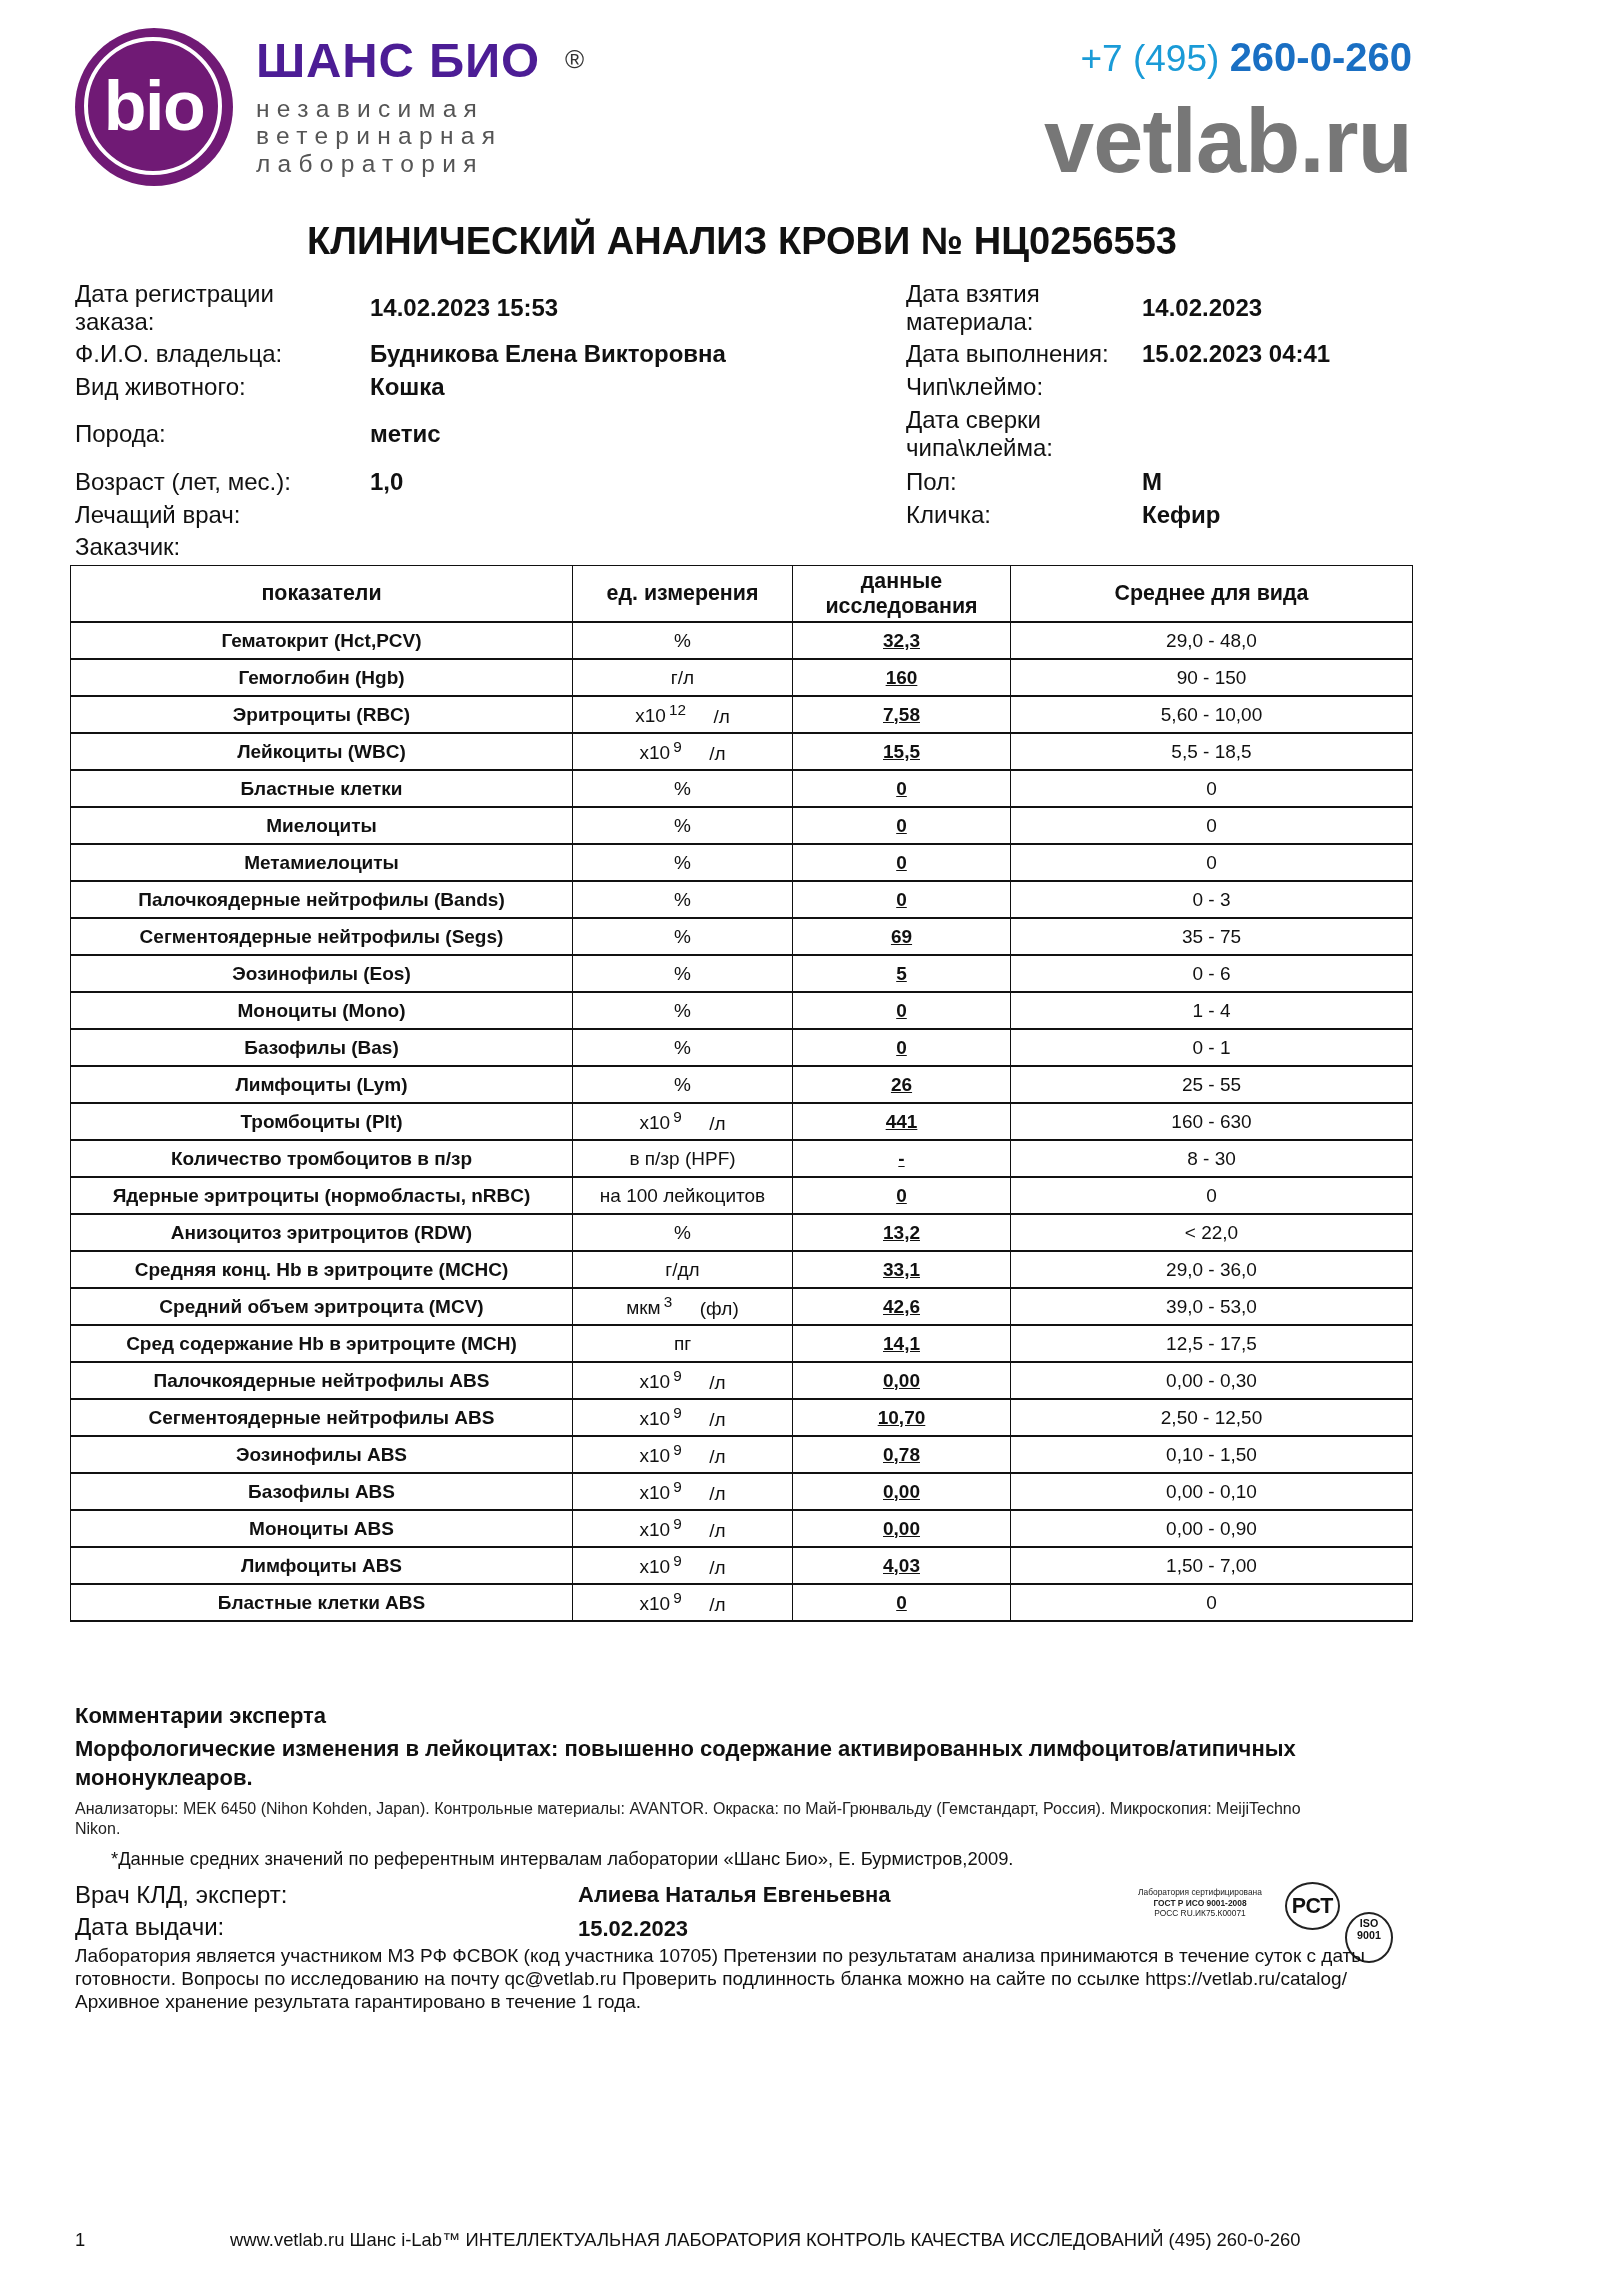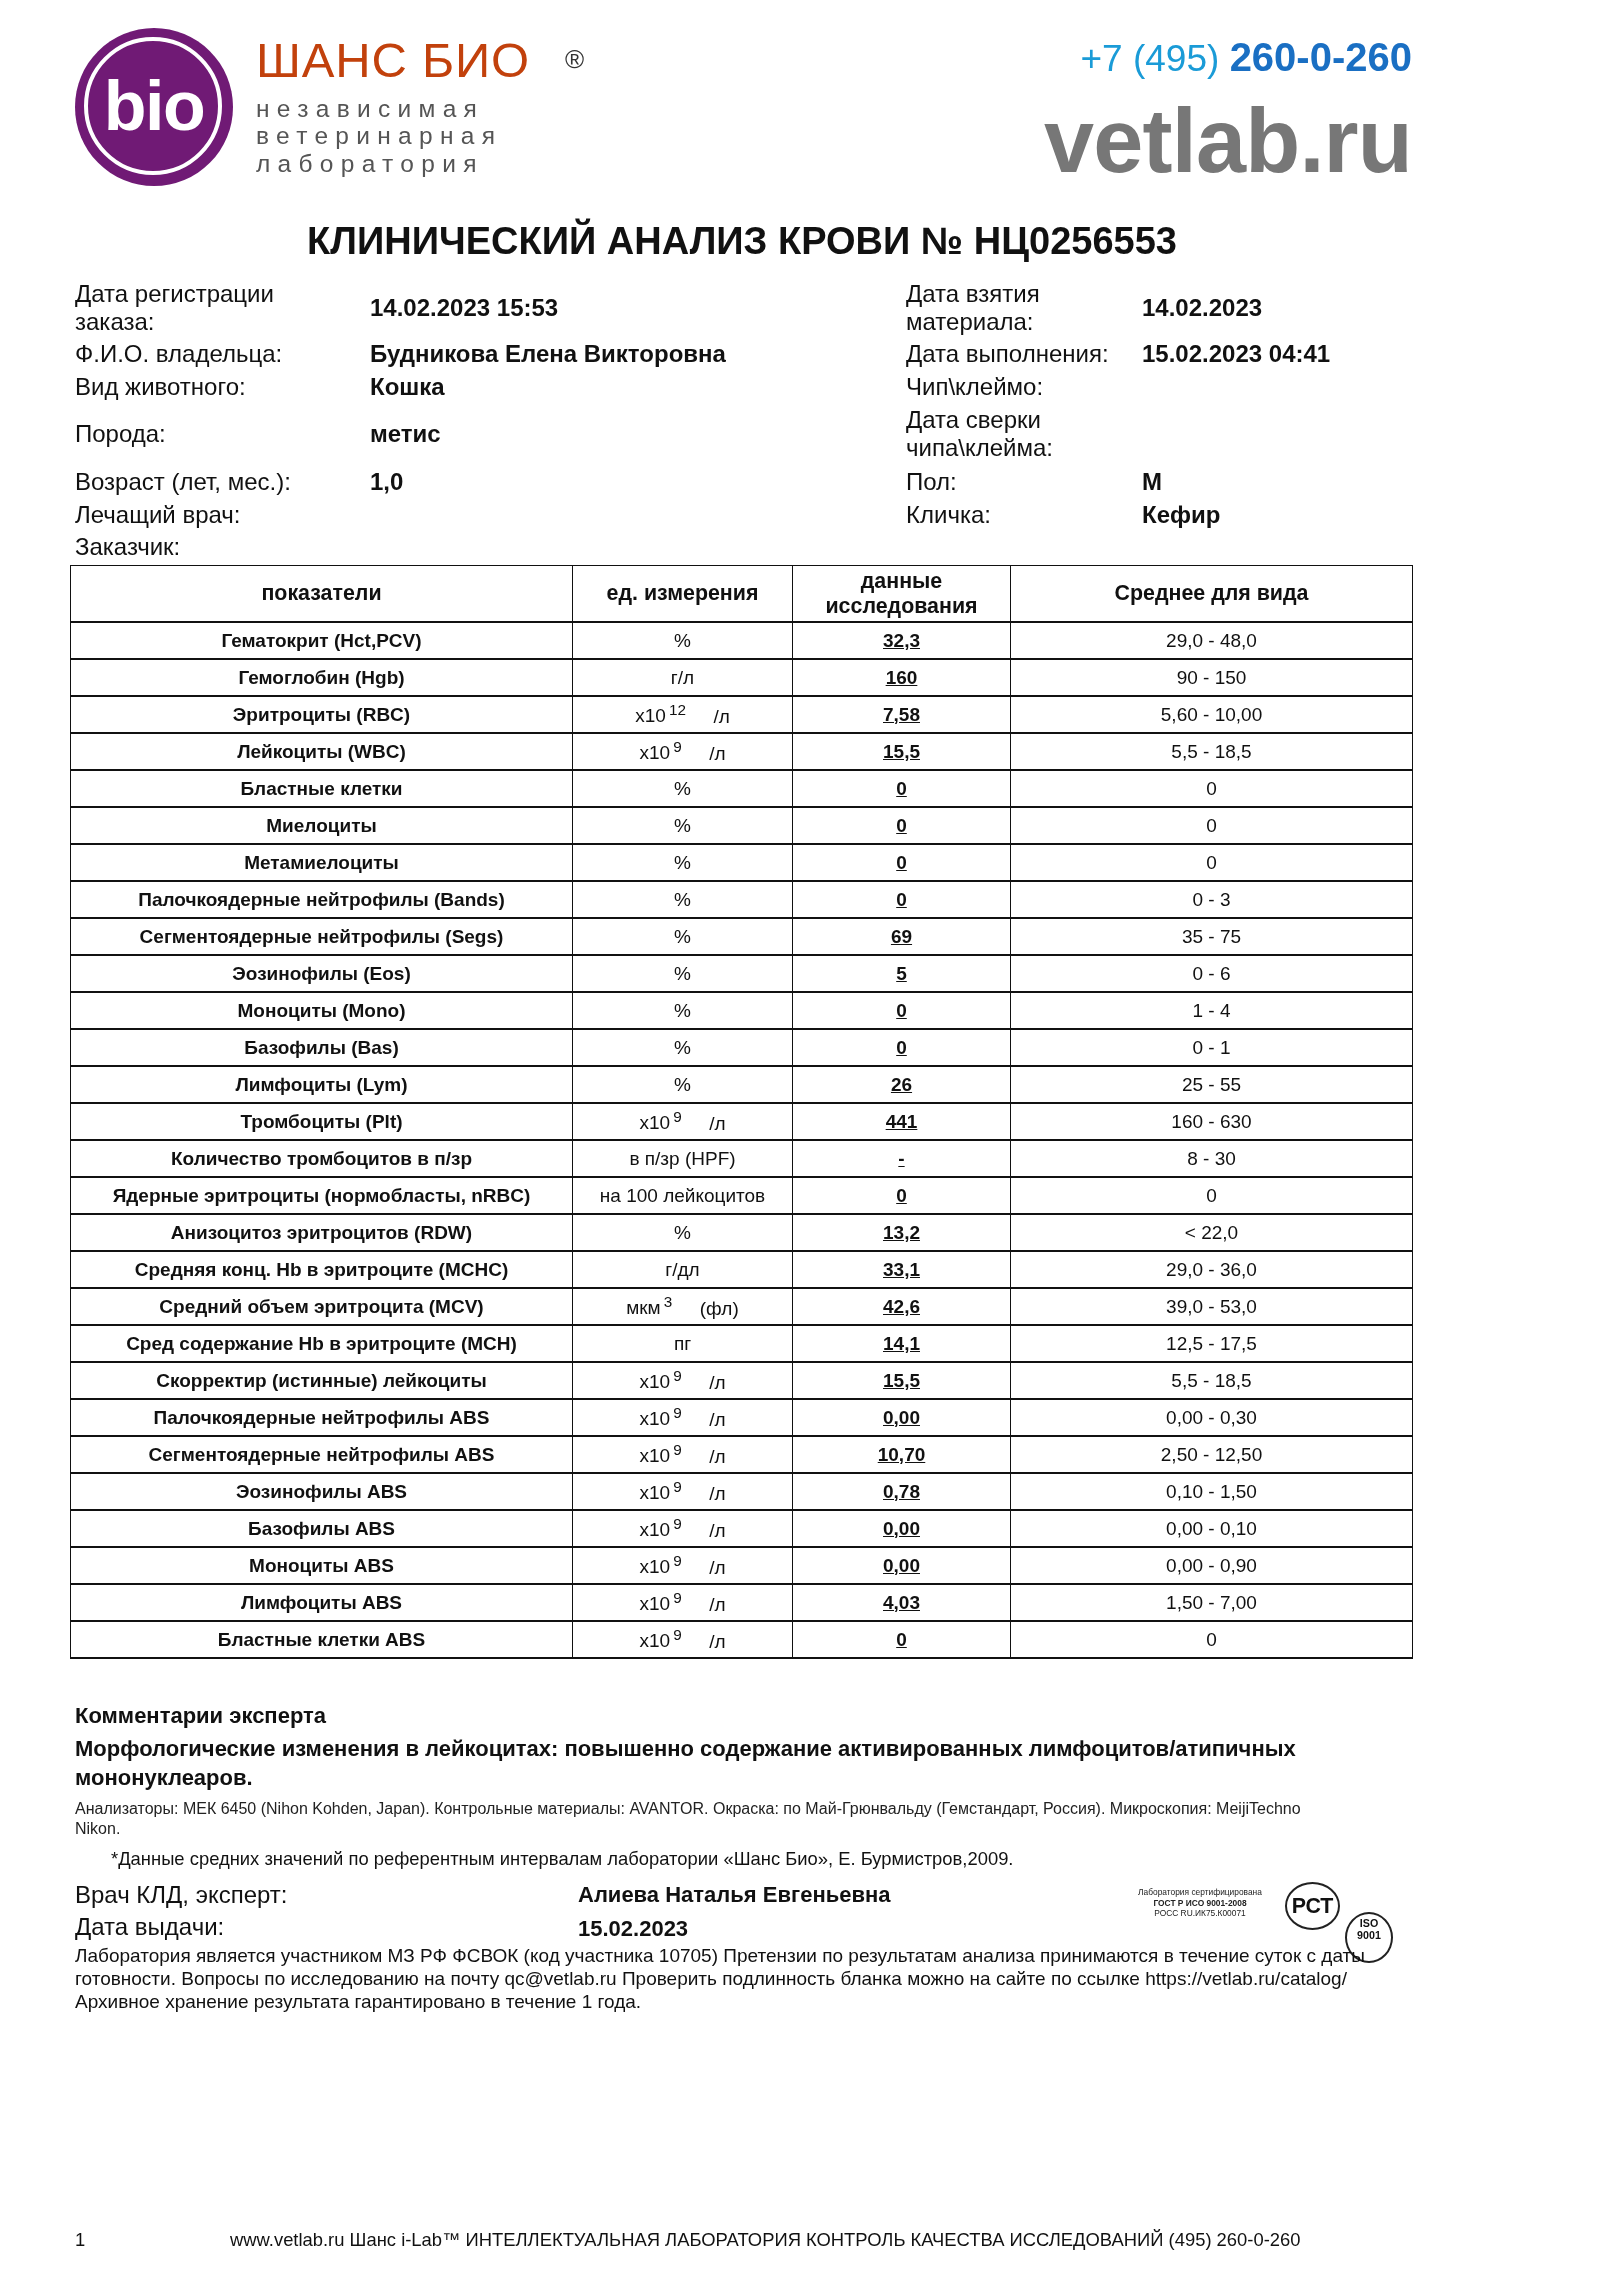--- a/index.html
+++ b/index.html
@@ -7,21 +7,21 @@
          font-family: "Liberation Sans", sans-serif; color: #111; }
   .abs { position: absolute; }
 
   
   .logo-circle { left: 75px; top: 27.5px; width: 158px; height: 158px; border-radius: 50%;
                  background: #701a75; }
   .logo-ring { position: absolute; left: 9.2px; top: 9.2px; width: 130px; height: 130px; border-radius: 50%;
                border: 4.6px solid #ffffff; }
   .logo-text { position: absolute; left: 0; top: 40px; width: 158px; text-align: center;
                color: #fff; font-weight: bold; font-size: 70px; letter-spacing: -1.5px; line-height: 77px; }
-  .brand-name { left: 256px; top: 32px; color: #c2410c; font-weight: normal; font-size: 49px; letter-spacing: 0.8px; }
+  .brand-name { left: 256px; top: 32px; color: #4c1d95; font-weight: bold; font-size: 49px; letter-spacing: 0.8px; }
   .brand-reg { left: 565px; top: 44px; color: #333; font-size: 26px; }
   .brand-sub { left: 256px; color: #555; font-size: 24.5px; letter-spacing: 7.3px; }
   .phone { right: 211px; top: 35px; font-size: 37px; color: #1a9bd7; }
   .phone b { color: #1a6fc3; font-weight: bold; font-size: 40px; }
   .site { right: 211px; top: 90px; font-size: 90px; font-weight: bold; color: #777; letter-spacing: -0.8px; }
 
   
   .doc-title { left: 0; width: 1484px; top: 220px; text-align: center; font-size: 38px; font-weight: bold; }
 
   
@@ -239,26 +239,20 @@
         <td class="c-val">42,6</td>
         <td class="c-ref">39,0 - 53,0</td>
       </tr>
       <tr>
         <td class="c-name">Сред содержание Hb в эритроците (MCH)</td>
         <td class="c-unit"><span>пг</span></td>
         <td class="c-val">14,1</td>
         <td class="c-ref">12,5 - 17,5</td>
       </tr>
       <tr>
-        <td class="c-name">Скорректир (истинные) лейкоциты</td>
-        <td class="c-unit"><span>x10</span><span class="unit-sup">9</span><span class="unit-tail">/л</span></td>
-        <td class="c-val">15,5</td>
-        <td class="c-ref">5,5 - 18,5</td>
-      </tr>
-      <tr>
         <td class="c-name">Палочкоядерные нейтрофилы ABS</td>
         <td class="c-unit"><span>x10</span><span class="unit-sup">9</span><span class="unit-tail">/л</span></td>
         <td class="c-val">0,00</td>
         <td class="c-ref">0,00 - 0,30</td>
       </tr>
       <tr>
         <td class="c-name">Сегментоядерные нейтрофилы ABS</td>
         <td class="c-unit"><span>x10</span><span class="unit-sup">9</span><span class="unit-tail">/л</span></td>
         <td class="c-val">10,70</td>
         <td class="c-ref">2,50 - 12,50</td>

